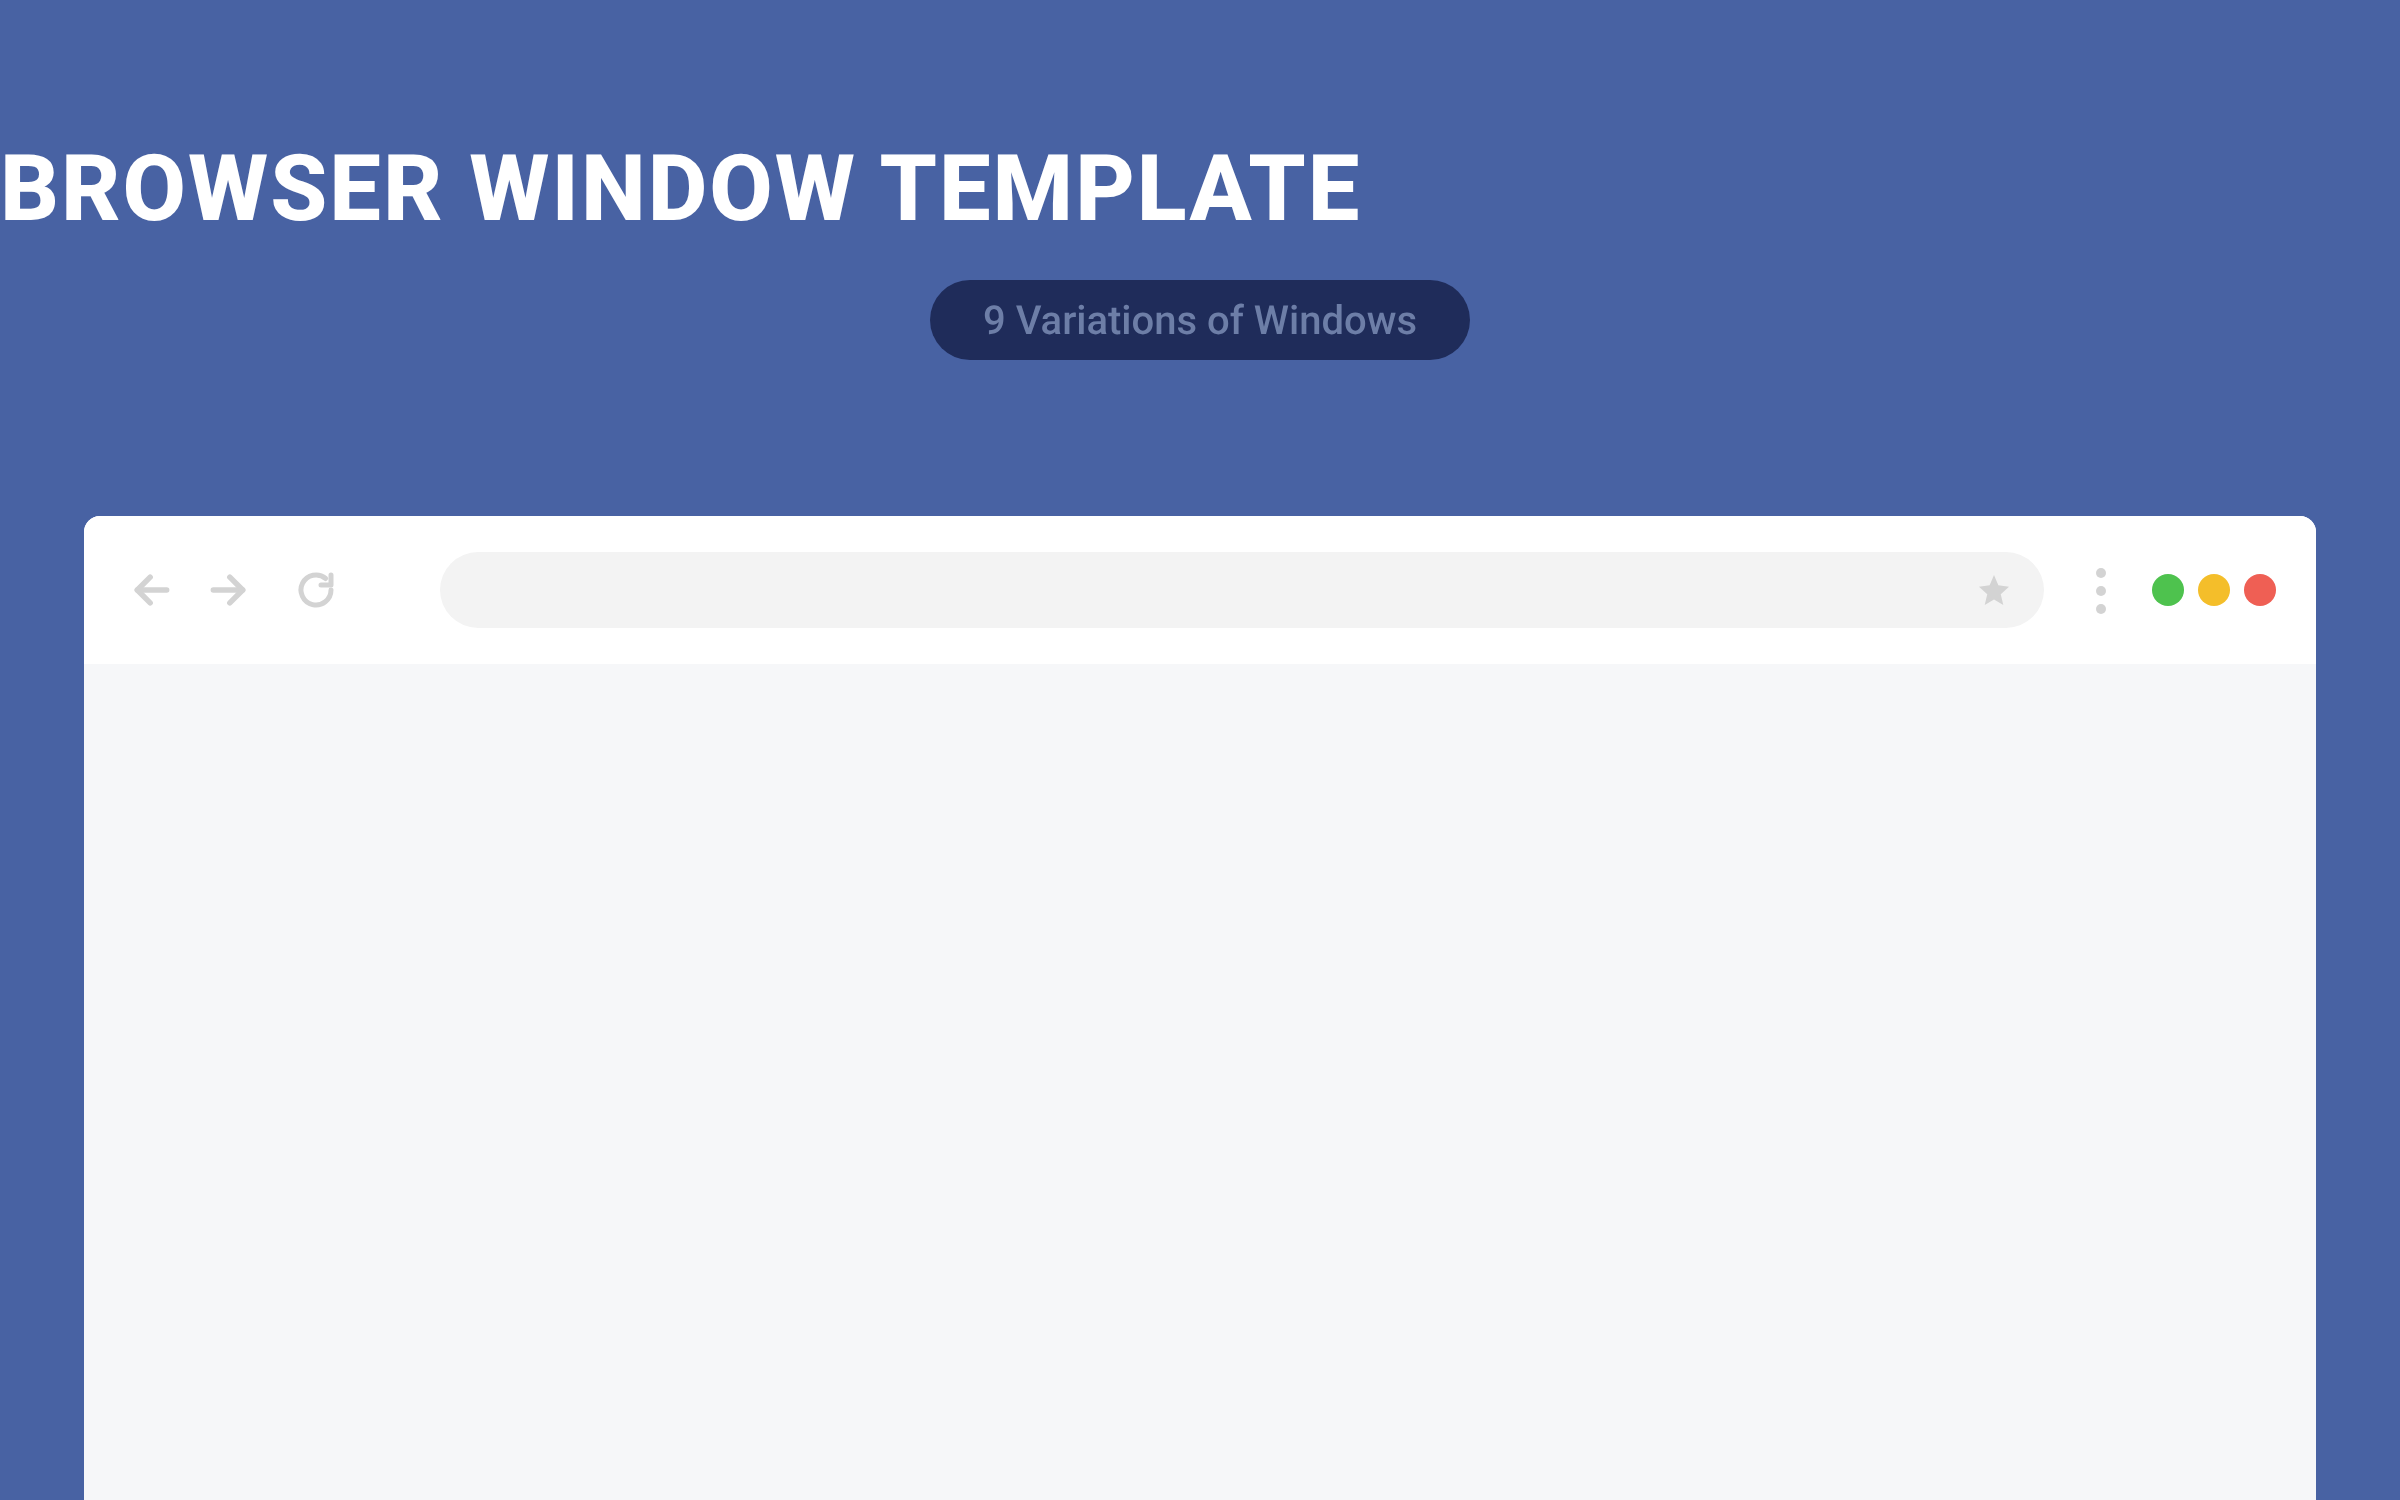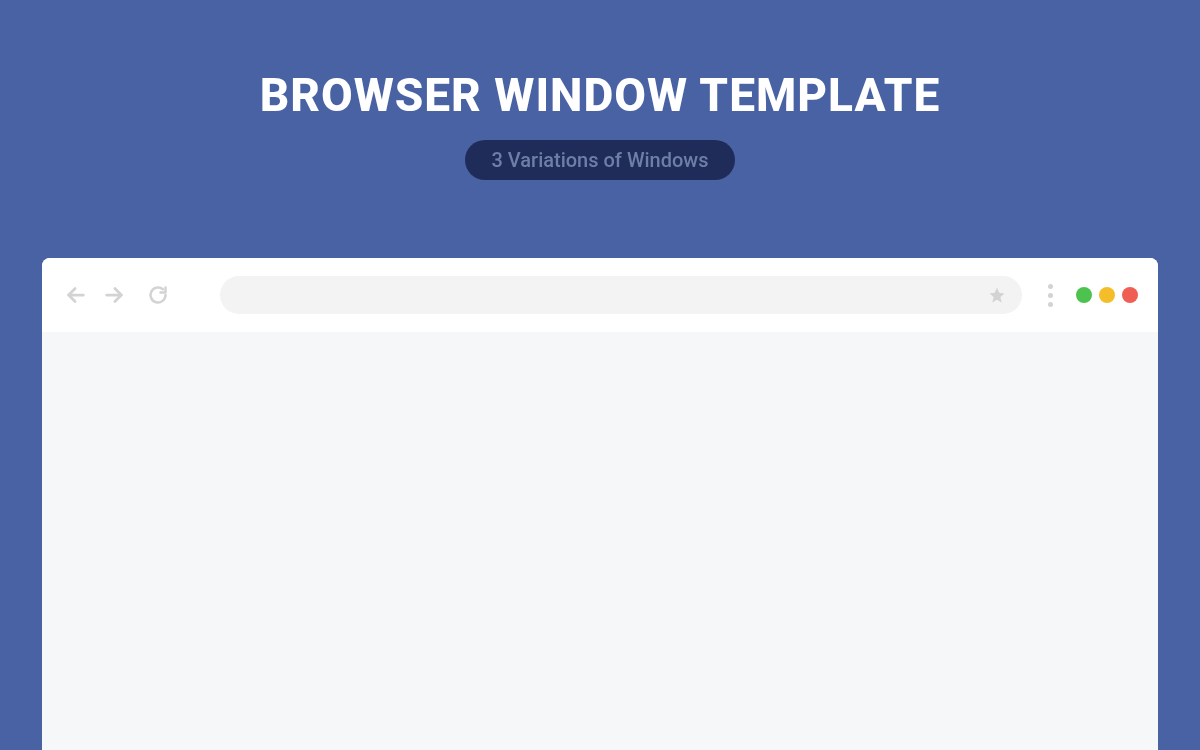--- a/index.html
+++ b/index.html
@@ -9,21 +9,20 @@
     }
     body {
       width: 1200px;
       height: 750px;
       background: #4862a3;
       font-family: -apple-system, BlinkMacSystemFont, "Segoe UI", Roboto, sans-serif;
       overflow: hidden;
       position: relative;
     }
     .page-title {
-      text-align: center;
       color: #ffffff;
       font-size: 46px;
       font-weight: 800;
       letter-spacing: 1px;
       margin-top: 68px;
     }
     .subtitle-pill {
       display: block;
       width: fit-content;
       margin: 18px auto 0 auto;
@@ -127,21 +126,21 @@
     .dot-red { background: #ef5f54; }
     .content-area {
       background: #f6f7f9;
       height: calc(100% - 74px);
     }
   </style>
 </head>
 <body>
 
 <h1 class="page-title">BROWSER WINDOW TEMPLATE</h1>
-<div class="subtitle-pill">3 Variations of Windows</div>
+<div class="subtitle-pill">9 Variations of Windows</div>
 
 <div class="browser-window">
   <div class="toolbar">
 
     <div class="nav-icon">
       <svg viewBox="0 0 24 24" fill="none" stroke="currentColor" stroke-width="3" stroke-linecap="round" stroke-linejoin="round">
         <line x1="20" y1="12" x2="4" y2="12"></line>
         <polyline points="11 5 4 12 11 19"></polyline>
       </svg>
     </div>

